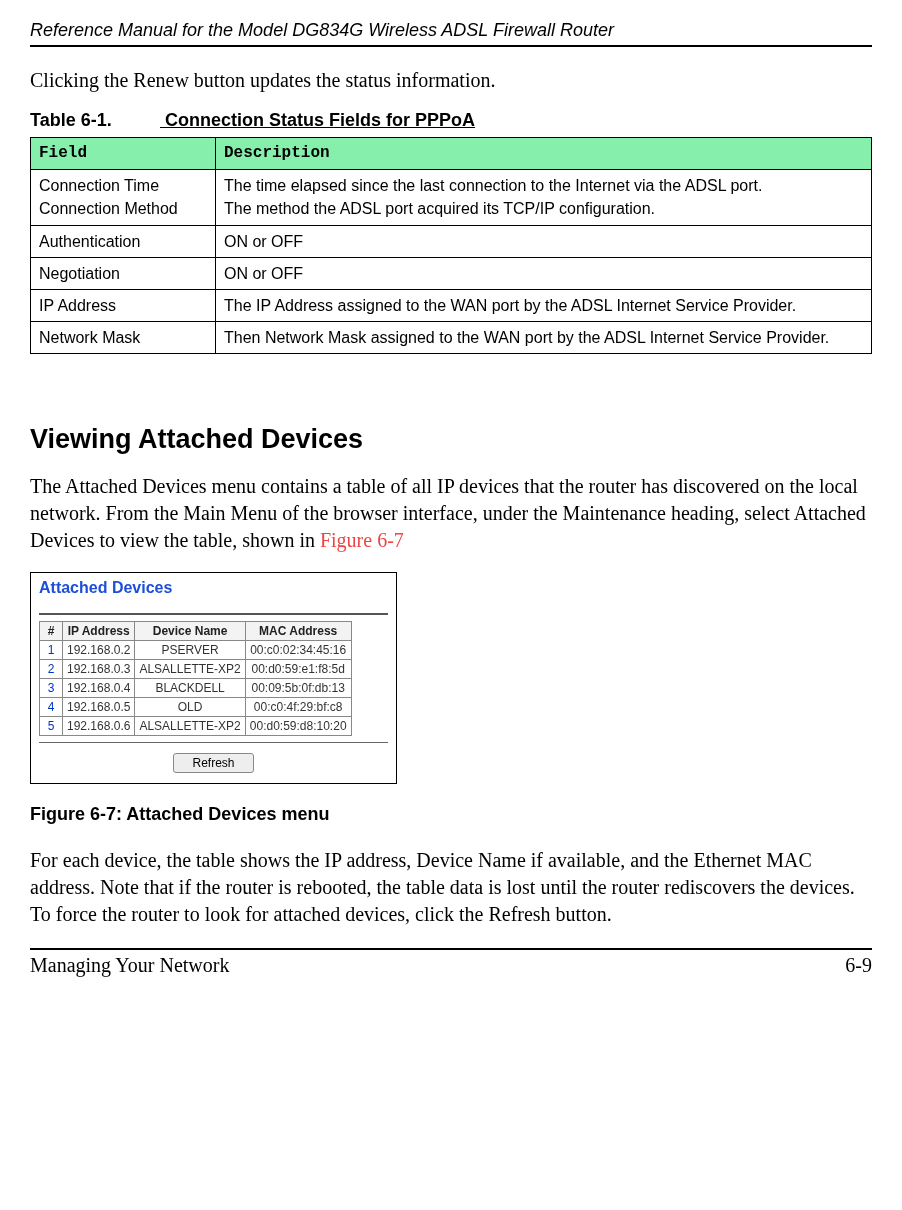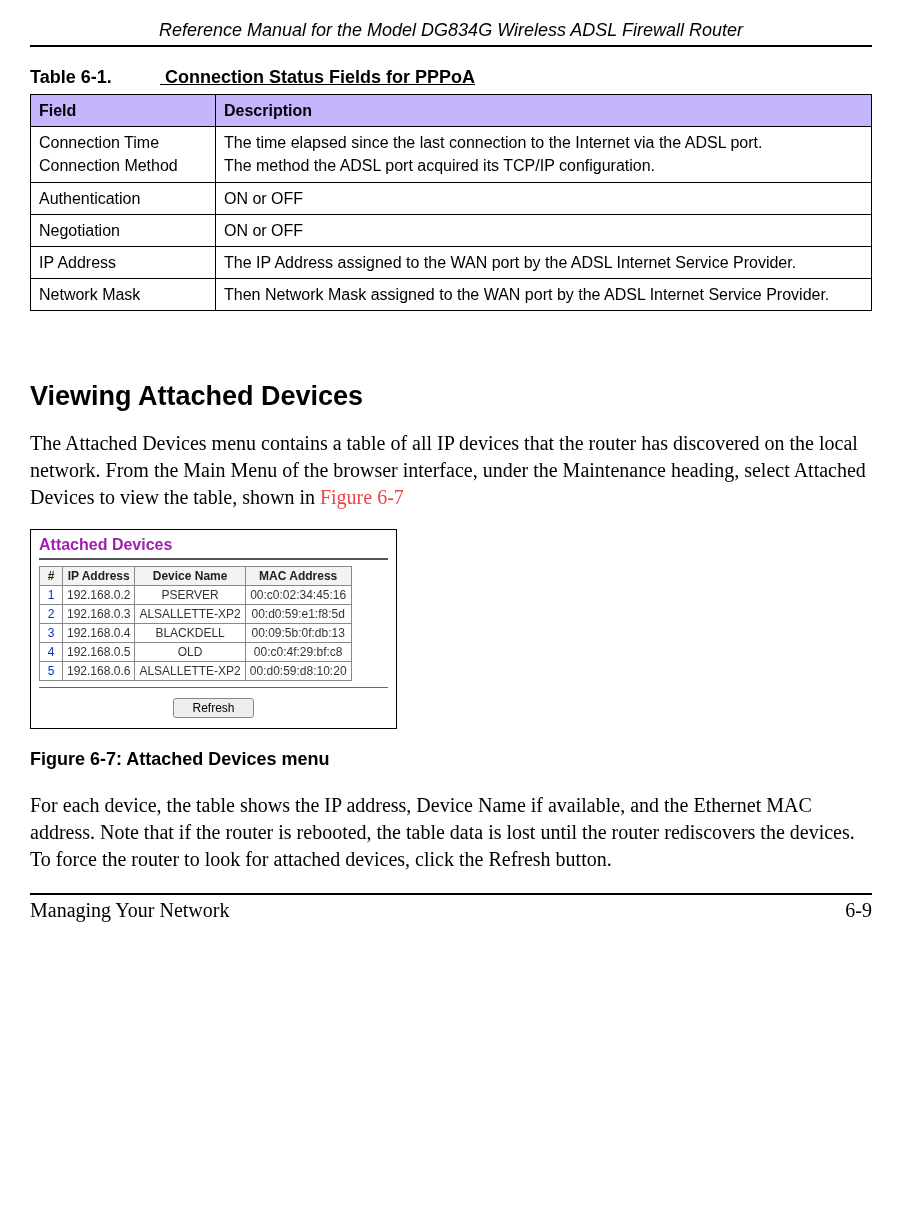--- a/index.html
+++ b/index.html
@@ -10,21 +10,21 @@
       color: #000;
       width: 902px;
     }
     .page {
       padding: 20px 30px 20px 30px;
     }
     .header-title {
       font-family: Arial, Helvetica, sans-serif;
       font-style: italic;
       font-size: 18px;
-      text-align: center;
+      text-align: left;
       padding-bottom: 4px;
     }
     .header-rule {
       border: 0;
       border-top: 2px solid #000;
       margin: 0 0 20px 0;
     }
     .body-text {
       font-size: 20px;
       line-height: 1.35;
@@ -48,22 +48,23 @@
       font-size: 16px;
     }
     table.status-table th, table.status-table td {
       border: 1px solid #000;
       padding: 4px 8px;
       text-align: left;
       vertical-align: top;
       line-height: 1.45;
     }
     table.status-table th {
-      background: #c4b5fd;
-      font-weight: bold;
+      background: #86efac;
+      font-weight: bold;
+      font-family: Liberation Mono, monospace;
     }
     table.status-table td.field-col {
       width: 168px;
       white-space: nowrap;
     }
     .section-heading {
       font-family: Arial, Helvetica, sans-serif;
       font-weight: bold;
       font-size: 27px;
       margin: 70px 0 18px 0;
@@ -75,23 +76,23 @@
       border: 1.5px solid #000;
       display: inline-block;
       padding: 0;
       margin: 8px 0 4px 0;
       width: 365px;
       background: #fff;
     }
     .fig-title {
       font-family: Arial, Helvetica, sans-serif;
       font-weight: bold;
-      color: #a21caf;
+      color: #1d4ed8;
       font-size: 16px;
-      padding: 6px 8px 4px 8px;
+      padding: 6px 8px 16px 8px;
     }
     .fig-hr {
       border: 0;
       border-top: 2px solid #555;
       margin: 0 8px 6px 8px;
       width: auto;
     }
     .fig-rule-thin {
       border: 0;
       border-top: 1.5px solid #666;
@@ -150,20 +151,21 @@
       font-size: 20px;
     }
   </style>
 </head>
 <body>
 
 <div class="page">
   <div class="header-title">Reference Manual for the Model DG834G Wireless ADSL Firewall Router</div>
   <hr class="header-rule">
 
+  <p class="body-text">Clicking the Renew button updates the status information.</p>
 
   <div class="table-caption">
     <span class="tlabel">Table 6-1.</span>
     <span>Connection Status Fields for PPPoA</span>
   </div>
 
   <table class="status-table">
     <tbody>
         <tr>
       <th>Field</th>

